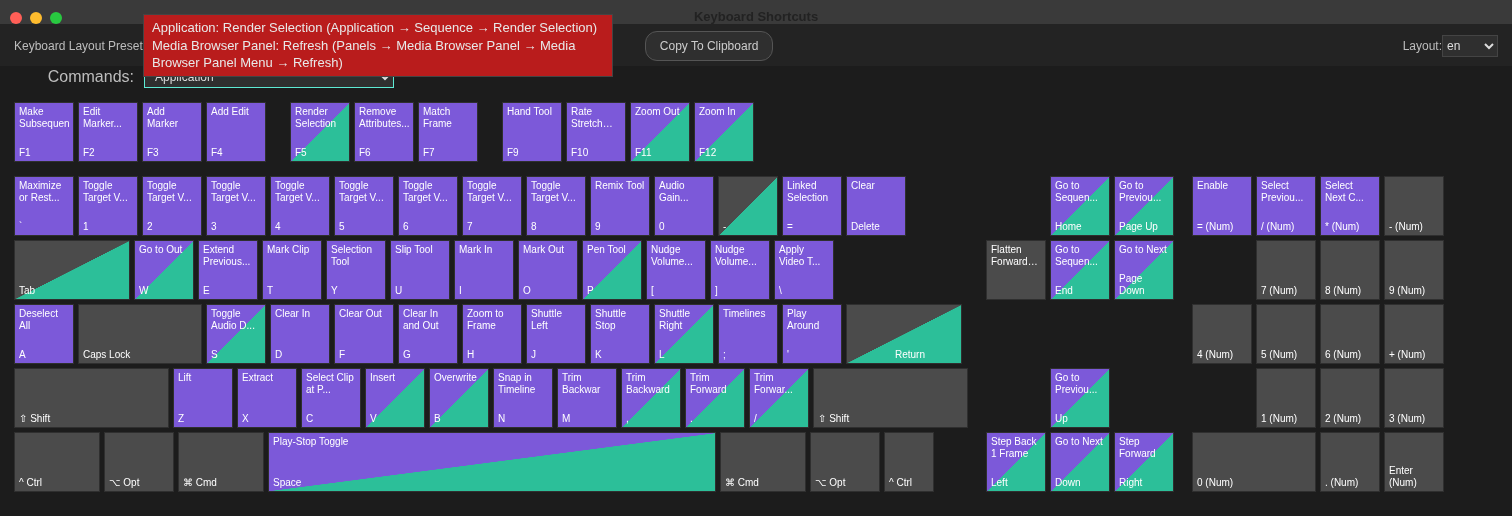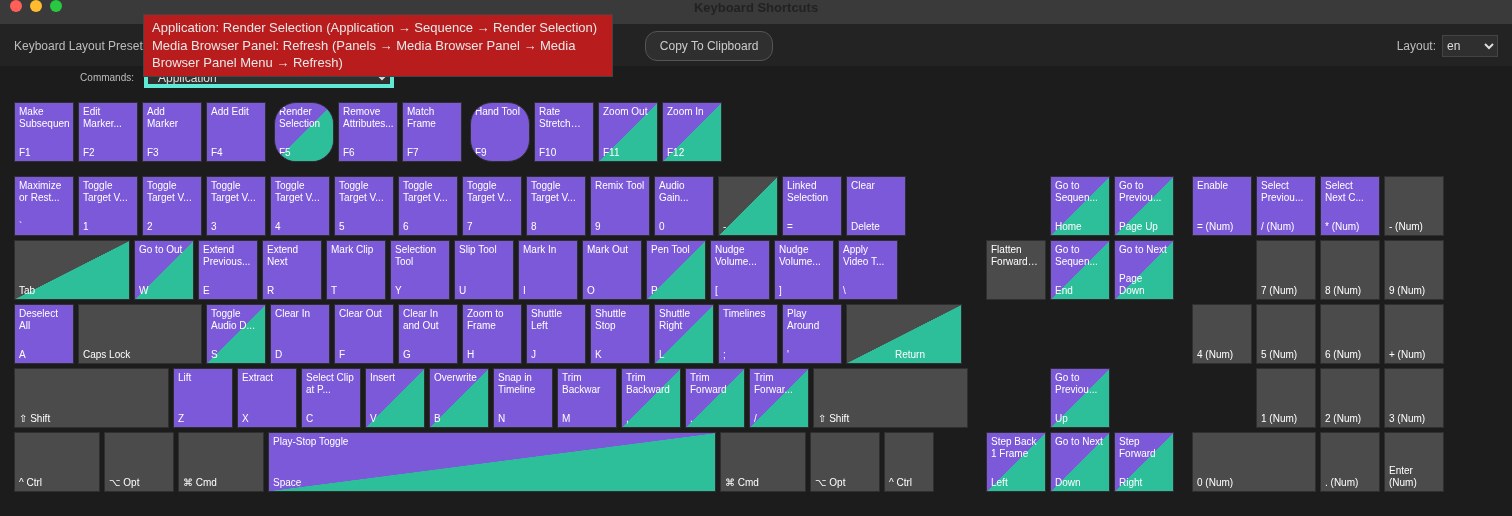--- a/index.html
+++ b/index.html
@@ -9,21 +9,21 @@
     color: #e8e8e8;
     width: 1512px;
     height: 516px;
     overflow: hidden;
     font-size: 11px;
   }
   .titlebar {
     height: 24px;
     background: #3a3a3a;
     display: flex;
-    align-items: flex-start;
+    align-items: flex-end;
     position: relative;
   }
   .traffic-lights { display: flex; gap: 8px; margin-left: 10px; }
   .tl { width: 12px; height: 12px; border-radius: 50%; }
   .tl-red { background: #ff5f57; }
   .tl-yellow { background: #febc2e; }
   .tl-green { background: #28c840; }
   .title { position: absolute; left: 0; right: 0; text-align: center; font-weight: 600; font-size: 13px; color: #222; }
   .tooltip {
     position: absolute;
@@ -42,42 +42,42 @@
     display: flex;
     align-items: center;
     gap: 10px;
     padding: 8px 14px 6px 14px;
     background: #232323;
     height: 42px;
   }
   .toolbar .lbl { color: #bdbdbd; font-size: 12px; }
   .preset-select, .cmd-select {
     background: #2f2f2f;
-    border: 4px solid #5eead4;
+    border: 1px solid #5eead4;
     color: #ddd;
     height: 22px;
     font-size: 12px;
     padding: 0 6px;
   }
   .preset-select { width: 250px; }
   .cmd-select { width: 250px; }
   .btn {
     background: #2f2f2f;
     border: 1px solid #555;
     color: #ccc;
     border-radius: 12px;
     height: 30px;
     padding: 0 14px;
     font-size: 12px;
     cursor: pointer;
   }
-  .right-group { margin-left: auto; display: flex; align-items: center; gap: 6px; }
+  .right-group { margin-left: auto; display: flex; align-items: center; }
   .layout-select { background: #2f2f2f; border: 1px solid #444; color: #ddd; height: 22px; width: 56px; font-size: 12px; }
   .cmd-row { display: flex; align-items: center; gap: 10px; padding: 0 14px 8px 14px; }
-  .cmd-row .lbl { color: #bdbdbd; font-size: 10px; width: 120px; text-align: right; }
+  .cmd-row .lbl { color: #bdbdbd; font-size: 16px; width: 120px; text-align: right; }
 
   .keyboard-wrap {
     display: flex;
     gap: 18px;
     padding: 6px 14px;
   }
   .main-kb { display: flex; flex-direction: column; gap: 4px; }
   .cluster { display: flex; flex-direction: column; gap: 4px; }
   .numpad { display: flex; flex-direction: column; gap: 4px; align-items: flex-end; }
   .rowk { display: flex; gap: 4px; }
@@ -121,21 +121,21 @@
   .w-ctrl { width: 86px; }
   .w-opt  { width: 70px; }
   .w-cmd  { width: 86px; }
   .w-space{ width: 448px; }
   .w-rcmd { width: 86px; }
   .w-ropt { width: 70px; }
   .w-rctrl{ width: 50px; }
   .w-return { width: 116px; padding-left: 48px; }
   .w-zero { width: 124px; }
 
-  .gap-fn { margin-left: 4px; border-radius: 22px; }
+  .gap-fn { margin-left: 20px; }
   .spacer { visibility: hidden; }
 </style>
 </head>
 <body>
 
 <div class="titlebar">
   <div class="traffic-lights">
     <div class="tl tl-red"></div>
     <div class="tl tl-yellow"></div>
     <div class="tl tl-green"></div>
@@ -286,24 +286,20 @@
         </div>
         <div class="key purple diag">
           <div class="kcmd">Go to Out</div>
           <div class="kcap">W</div>
         </div>
         <div class="key purple">
           <div class="kcmd">Extend Previous...</div>
           <div class="kcap">E</div>
         </div>
         <div class="key purple">
-          <div class="kcmd">Extend Next</div>
-          <div class="kcap">R</div>
-        </div>
-        <div class="key purple">
           <div class="kcmd">Mark Clip</div>
           <div class="kcap">T</div>
         </div>
         <div class="key purple">
           <div class="kcmd">Selection Tool</div>
           <div class="kcap">Y</div>
         </div>
         <div class="key purple">
           <div class="kcmd">Slip Tool</div>
           <div class="kcap">U</div>

